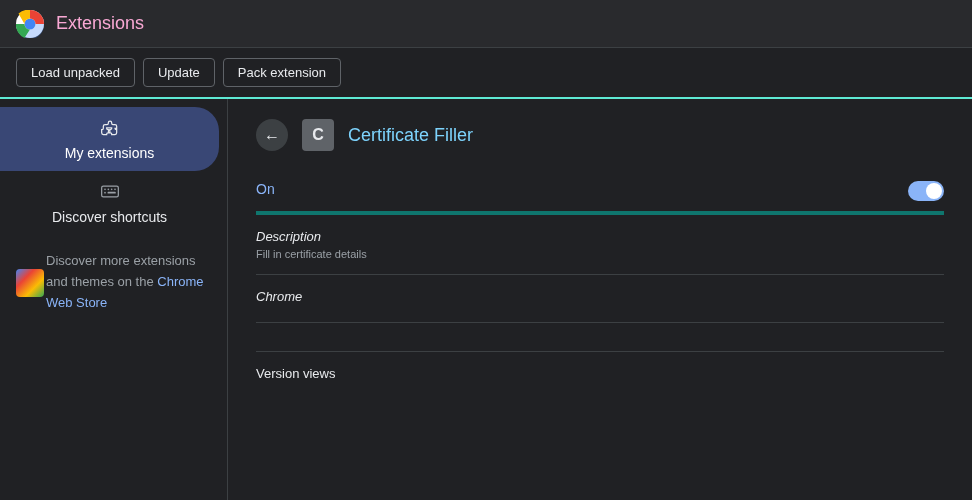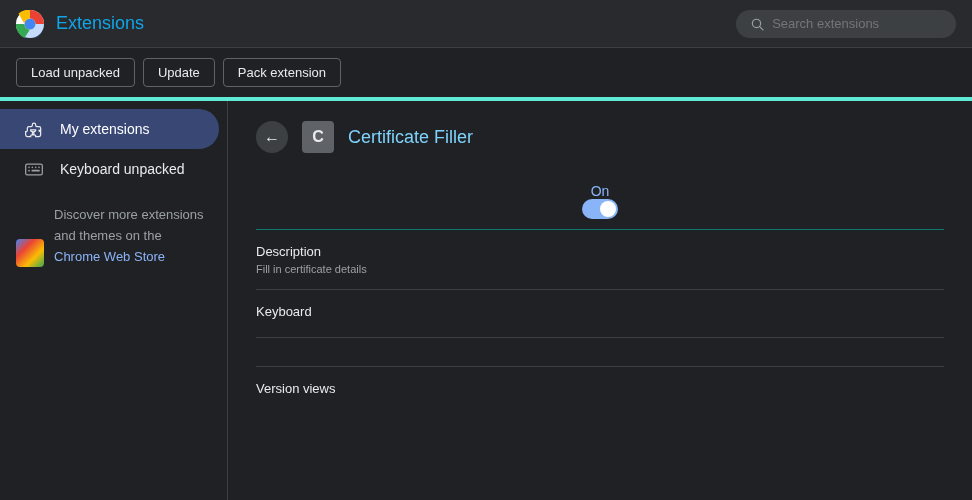--- a/index.html
+++ b/index.html
@@ -24,21 +24,21 @@
     }
     .header-logo {
       width: 28px;
       height: 28px;
       margin-right: 12px;
       flex-shrink: 0;
     }
     .header-title {
       font-size: 18px;
       font-weight: 400;
-      color: #0ea5e9;
+      color: #f9a8d4;
       flex-shrink: 0;
     }
     .header-search {
       margin-left: auto;
       display: flex;
       align-items: center;
       background: #3c4043;
       border-radius: 20px;
       padding: 6px 14px;
       width: 220px;
@@ -53,21 +53,21 @@
       width: 100%;
     }
 
     
     .toolbar {
       display: flex;
       align-items: center;
       padding: 10px 16px;
       gap: 8px;
       background: #202124;
-      border-bottom: 4px solid #5eead4;
+      border-bottom: 2px solid #5eead4;
     }
     .toolbar-btn {
       background: transparent;
       border: 1px solid #5f6368;
       color: #e8eaed;
       border-radius: 4px;
       padding: 6px 14px;
       font-size: 13px;
       cursor: pointer;
     }
@@ -86,22 +86,23 @@
       border-right: 1px solid #3c4043;
       flex-shrink: 0;
     }
     .sidebar-item {
       display: flex;
       align-items: center;
       padding: 10px 24px;
       cursor: pointer;
       border-radius: 0 24px 24px 0;
       margin-right: 8px;
-      gap: 16px;
-      color: #e8eaed;
+      gap: 8px;
+      color: #e8eaed;
+      flex-direction: column;
     }
     .sidebar-item.active {
       background: #394775;
       color: #fff;
     }
     .sidebar-item-icon {
       width: 20px;
       height: 20px;
       flex-shrink: 0;
       display: flex;
@@ -111,22 +112,22 @@
     .sidebar-item-label {
       font-size: 14px;
     }
 
     .sidebar-discover {
       padding: 16px 16px;
       color: #9aa0a6;
       font-size: 13px;
       line-height: 1.6;
       display: flex;
-      gap: 10px;
-      align-items: flex-end;
+      gap: 2px;
+      align-items: center;
     }
     .sidebar-discover-icon {
       width: 28px;
       height: 28px;
       flex-shrink: 0;
       border-radius: 4px;
       background: linear-gradient(135deg, #4285f4 0%, #ea4335 33%, #fbbc04 66%, #34a853 100%);
       margin-top: 2px;
     }
     .sidebar-discover a {
@@ -176,26 +177,25 @@
     }
     .ext-title {
       font-size: 18px;
       font-weight: 400;
       color: #7dd3fc;
     }
 
     
     .on-row {
       display: flex;
-      align-items: center;
+      align-items: flex-start;
       justify-content: space-between;
       padding: 10px 0;
-      border-bottom: 1px solid #0f766e;
+      border-bottom: 4px solid #0f766e;
       margin-bottom: 0;
-      flex-direction: column;
     }
     .on-label {
       color: #8ab4f8;
       font-size: 14px;
     }
 
     
     .toggle {
       width: 36px;
       height: 20px;
@@ -219,20 +219,21 @@
     
     .detail-row {
       padding: 14px 0;
       border-bottom: 1px solid #3c4043;
     }
     .detail-label {
       font-size: 13px;
       color: #e8eaed;
       margin-bottom: 4px;
       font-weight: 500;
+      font-style: italic;
     }
     .detail-value {
       font-size: 11px;
       color: #9aa0a6;
     }
 
     
     .id-redacted {
       background: #000;
       height: 20px;
@@ -265,27 +266,20 @@
     <svg viewBox="0 0 28 28" fill="none" xmlns="http://www.w3.org/2000/svg">
       <circle cx="14" cy="14" r="14" fill="#fff"></circle>
       <circle cx="14" cy="14" r="5.5" fill="#4285f4"></circle>
       <path d="M14 8.5 A5.5 5.5 0 0 1 19.5 14 L28 14 A14 14 0 0 0 14 0 Z" fill="#ea4335"></path>
       <path d="M14 8.5 A5.5 5.5 0 0 0 8.5 14 L2.5 3.5 A14 14 0 0 1 14 0 Z" fill="#fbbc04"></path>
       <path d="M8.5 14 A5.5 5.5 0 0 0 14 19.5 L8.5 28 A14 14 0 0 1 0 14 Z" fill="#34a853"></path>
       <path d="M14 19.5 A5.5 5.5 0 0 0 19.5 14 L28 14 A14 14 0 0 1 8.5 28 Z" fill="#4285f4" opacity="0.3"></path>
     </svg>
   </div>
   <h1 class="header-title">Extensions</h1>
-  <div class="header-search">
-    <svg width="16" height="16" viewBox="0 0 24 24" fill="none">
-      <circle cx="11" cy="11" r="7" stroke="#9aa0a6" stroke-width="2"></circle>
-      <line x1="16.5" y1="16.5" x2="22" y2="22" stroke="#9aa0a6" stroke-width="2" stroke-linecap="round"></line>
-    </svg>
-    <input type="text" placeholder="Search extensions" style="">
-  </div>
 </div>
 
 <div class="toolbar">
   <button class="toolbar-btn">Load unpacked</button>
   <button class="toolbar-btn">Update</button>
   <button class="toolbar-btn">Pack extension</button>
 </div>
 
 <div class="main">
 
@@ -304,21 +298,21 @@
         <svg width="20" height="20" viewBox="0 0 24 24" fill="none">
           <rect x="2" y="6" width="20" height="13" rx="2" stroke="#9aa0a6" stroke-width="1.5"></rect>
           <line x1="6" y1="10" x2="6" y2="10" stroke="#9aa0a6" stroke-width="2" stroke-linecap="round"></line>
           <line x1="10" y1="10" x2="10" y2="10" stroke="#9aa0a6" stroke-width="2" stroke-linecap="round"></line>
           <line x1="14" y1="10" x2="14" y2="10" stroke="#9aa0a6" stroke-width="2" stroke-linecap="round"></line>
           <line x1="18" y1="10" x2="18" y2="10" stroke="#9aa0a6" stroke-width="2" stroke-linecap="round"></line>
           <line x1="6" y1="14" x2="6" y2="14" stroke="#9aa0a6" stroke-width="2" stroke-linecap="round"></line>
           <line x1="10" y1="14" x2="18" y2="14" stroke="#9aa0a6" stroke-width="2" stroke-linecap="round"></line>
         </svg>
       </div>
-      <span class="sidebar-item-label">Keyboard unpacked</span>
+      <span class="sidebar-item-label">Discover shortcuts</span>
     </div>
 
     <div class="sidebar-discover">
       <div class="sidebar-discover-icon"></div>
       <span>Discover more extensions and themes on the <a href="#">Chrome Web Store</a></span>
     </div>
   </div>
 
   <div class="content">
 
@@ -336,21 +330,21 @@
         <div class="toggle-knob"></div>
       </div>
     </div>
 
     <div class="detail-row">
       <div class="detail-label">Description</div>
       <div class="detail-value">Fill in certificate details</div>
     </div>
 
     <div class="detail-row">
-      <div class="detail-label">Keyboard</div>
+      <div class="detail-label">Chrome</div>
     </div>
 
     <div class="detail-row">
     </div>
 
 
     <div class="inspect-views">
       <div class="inspect-label">Version views</div>
 
     </div>

